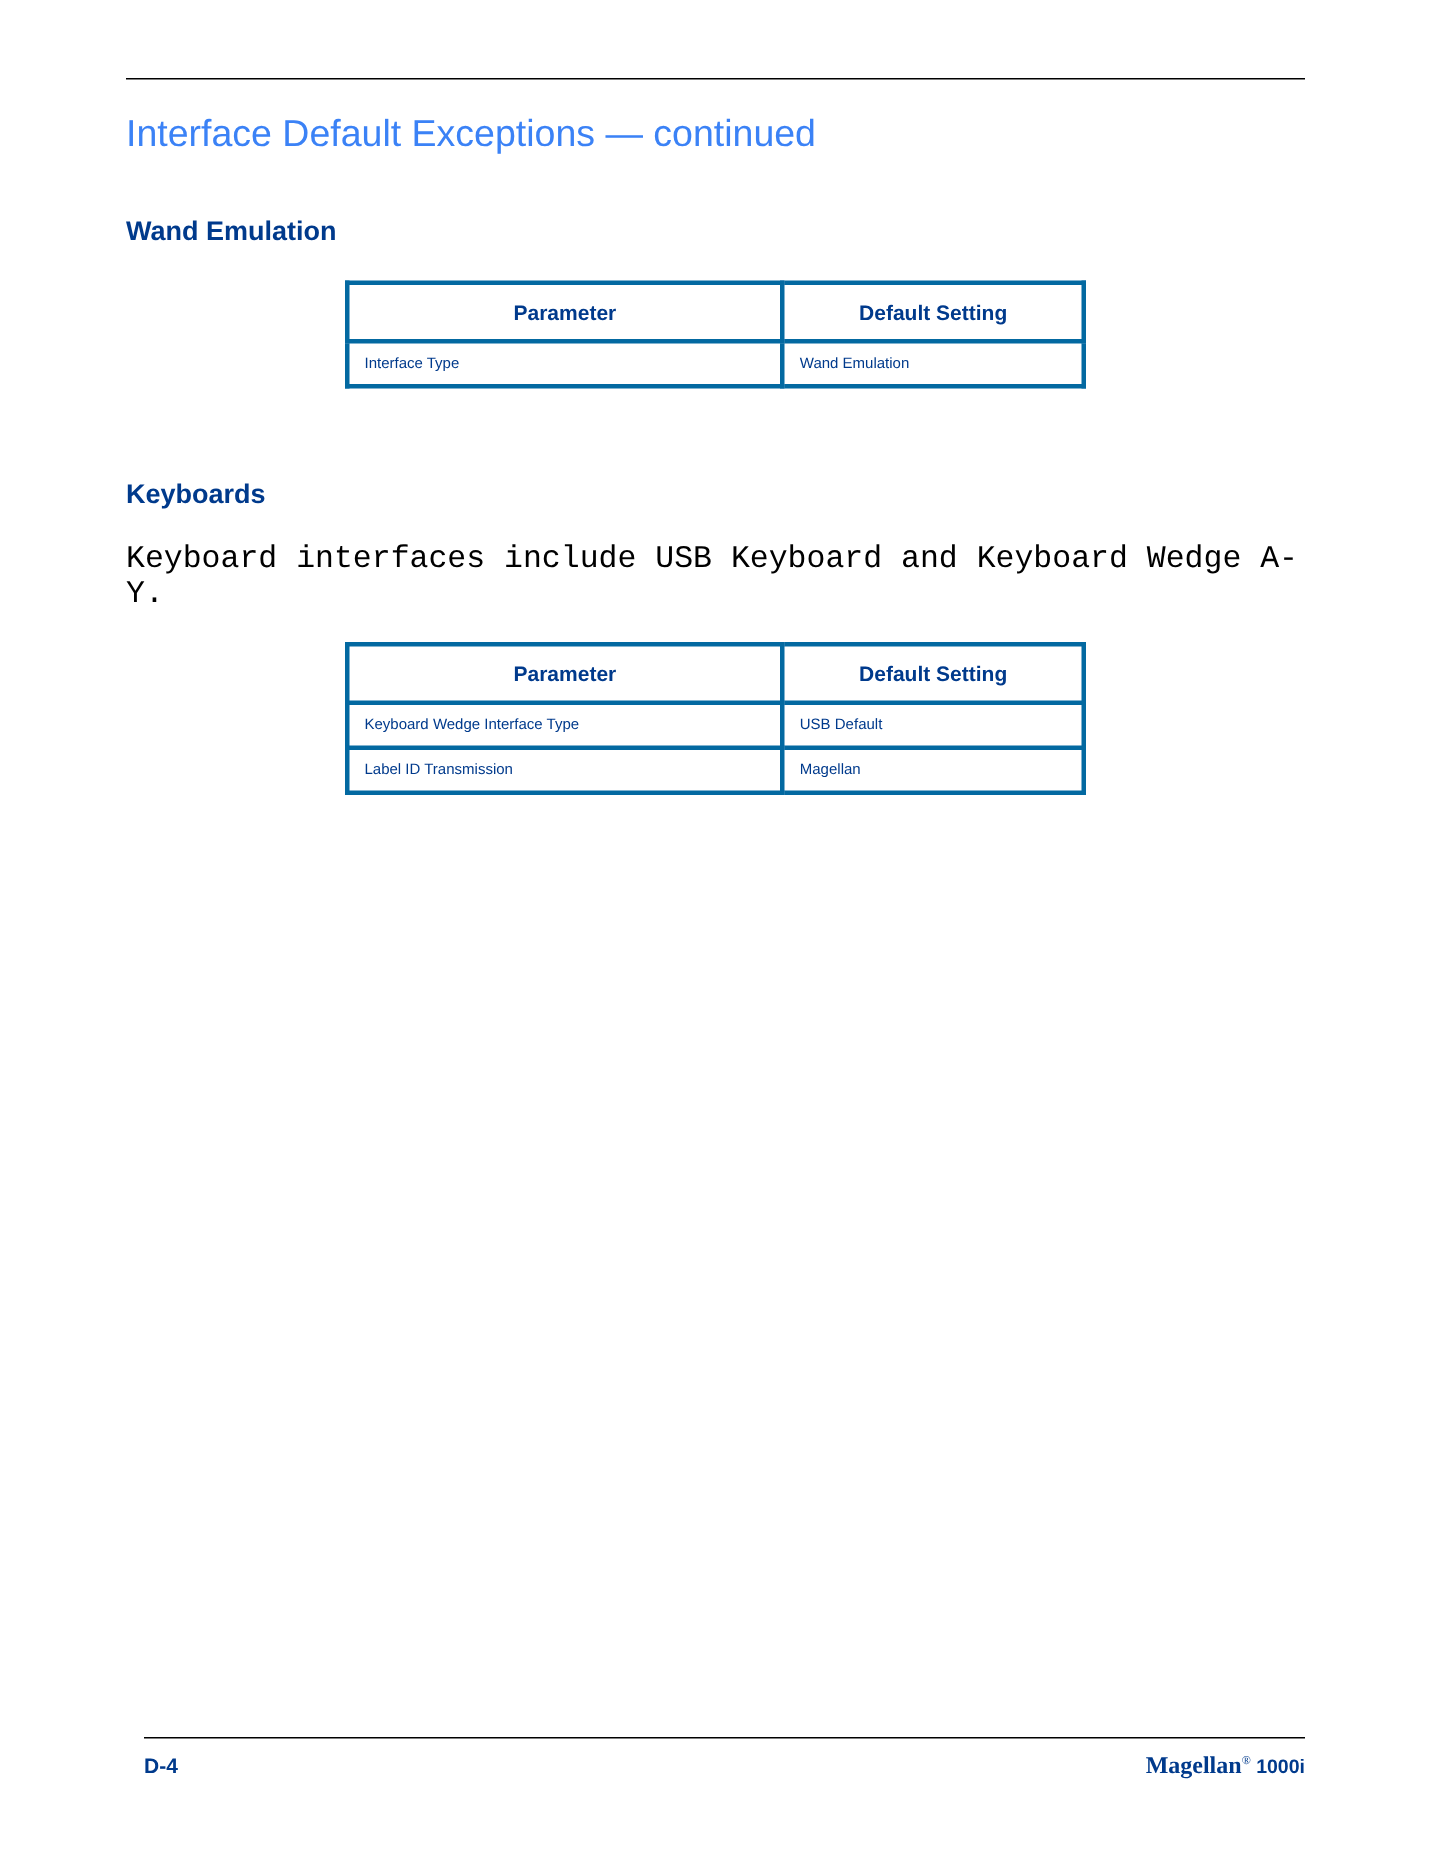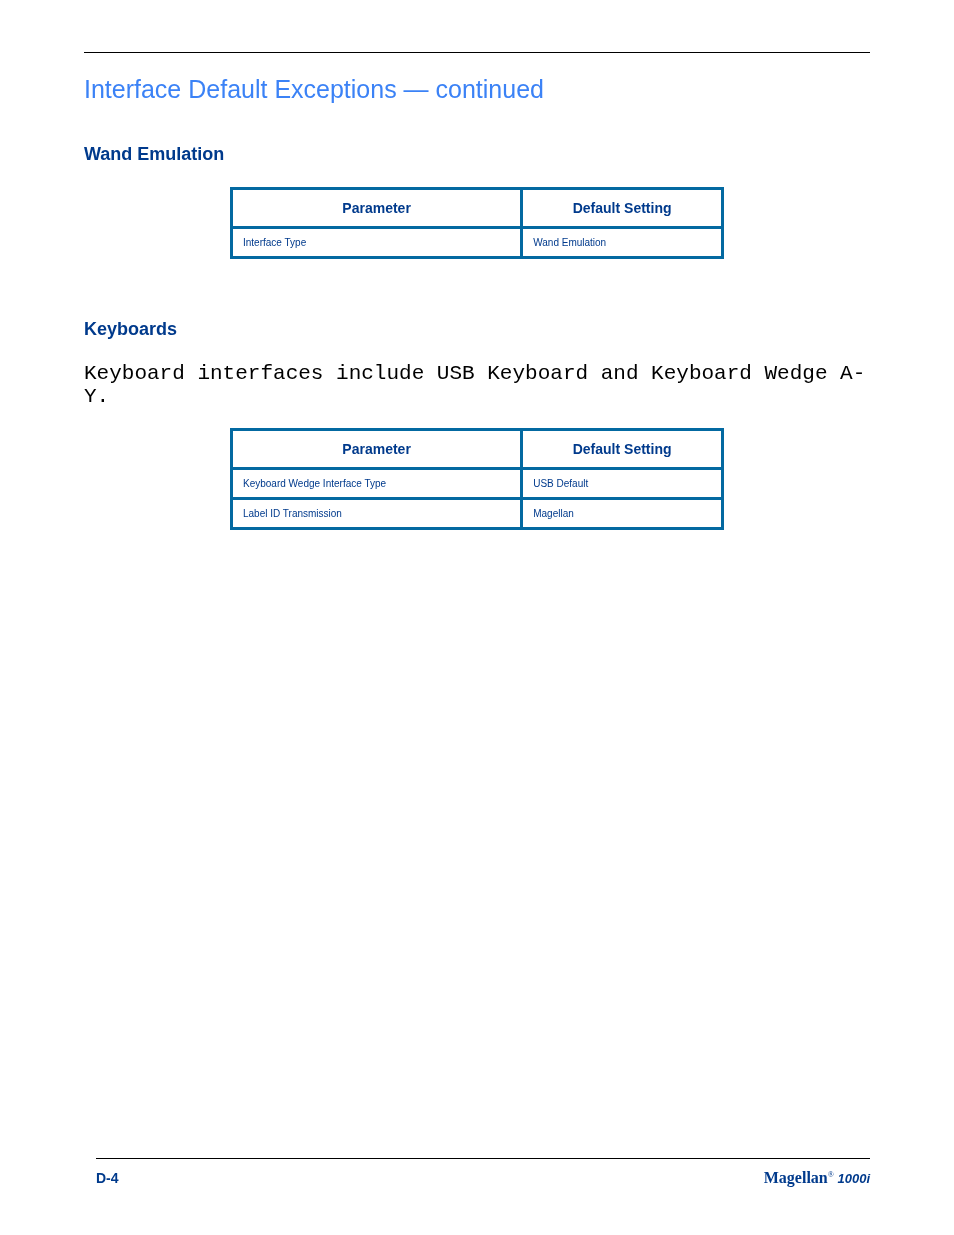--- a/index.html
+++ b/index.html
@@ -91,21 +91,20 @@
   }
   .brand .reg {
     font-size: 8px;
     vertical-align: super;
     font-weight: normal;
   }
   .brand .model {
     font-family: Verdana, Arial, sans-serif;
     font-weight: bold;
     font-size: 13px;
-    font-style: italic;
   }
 </style>
 </head>
 <body>
 
 <div class="top-rule"></div>
 
 <h1 class="page-title">Interface Default Exceptions — continued</h1>
 
 <h2 class="section-heading">Wand Emulation</h2>

